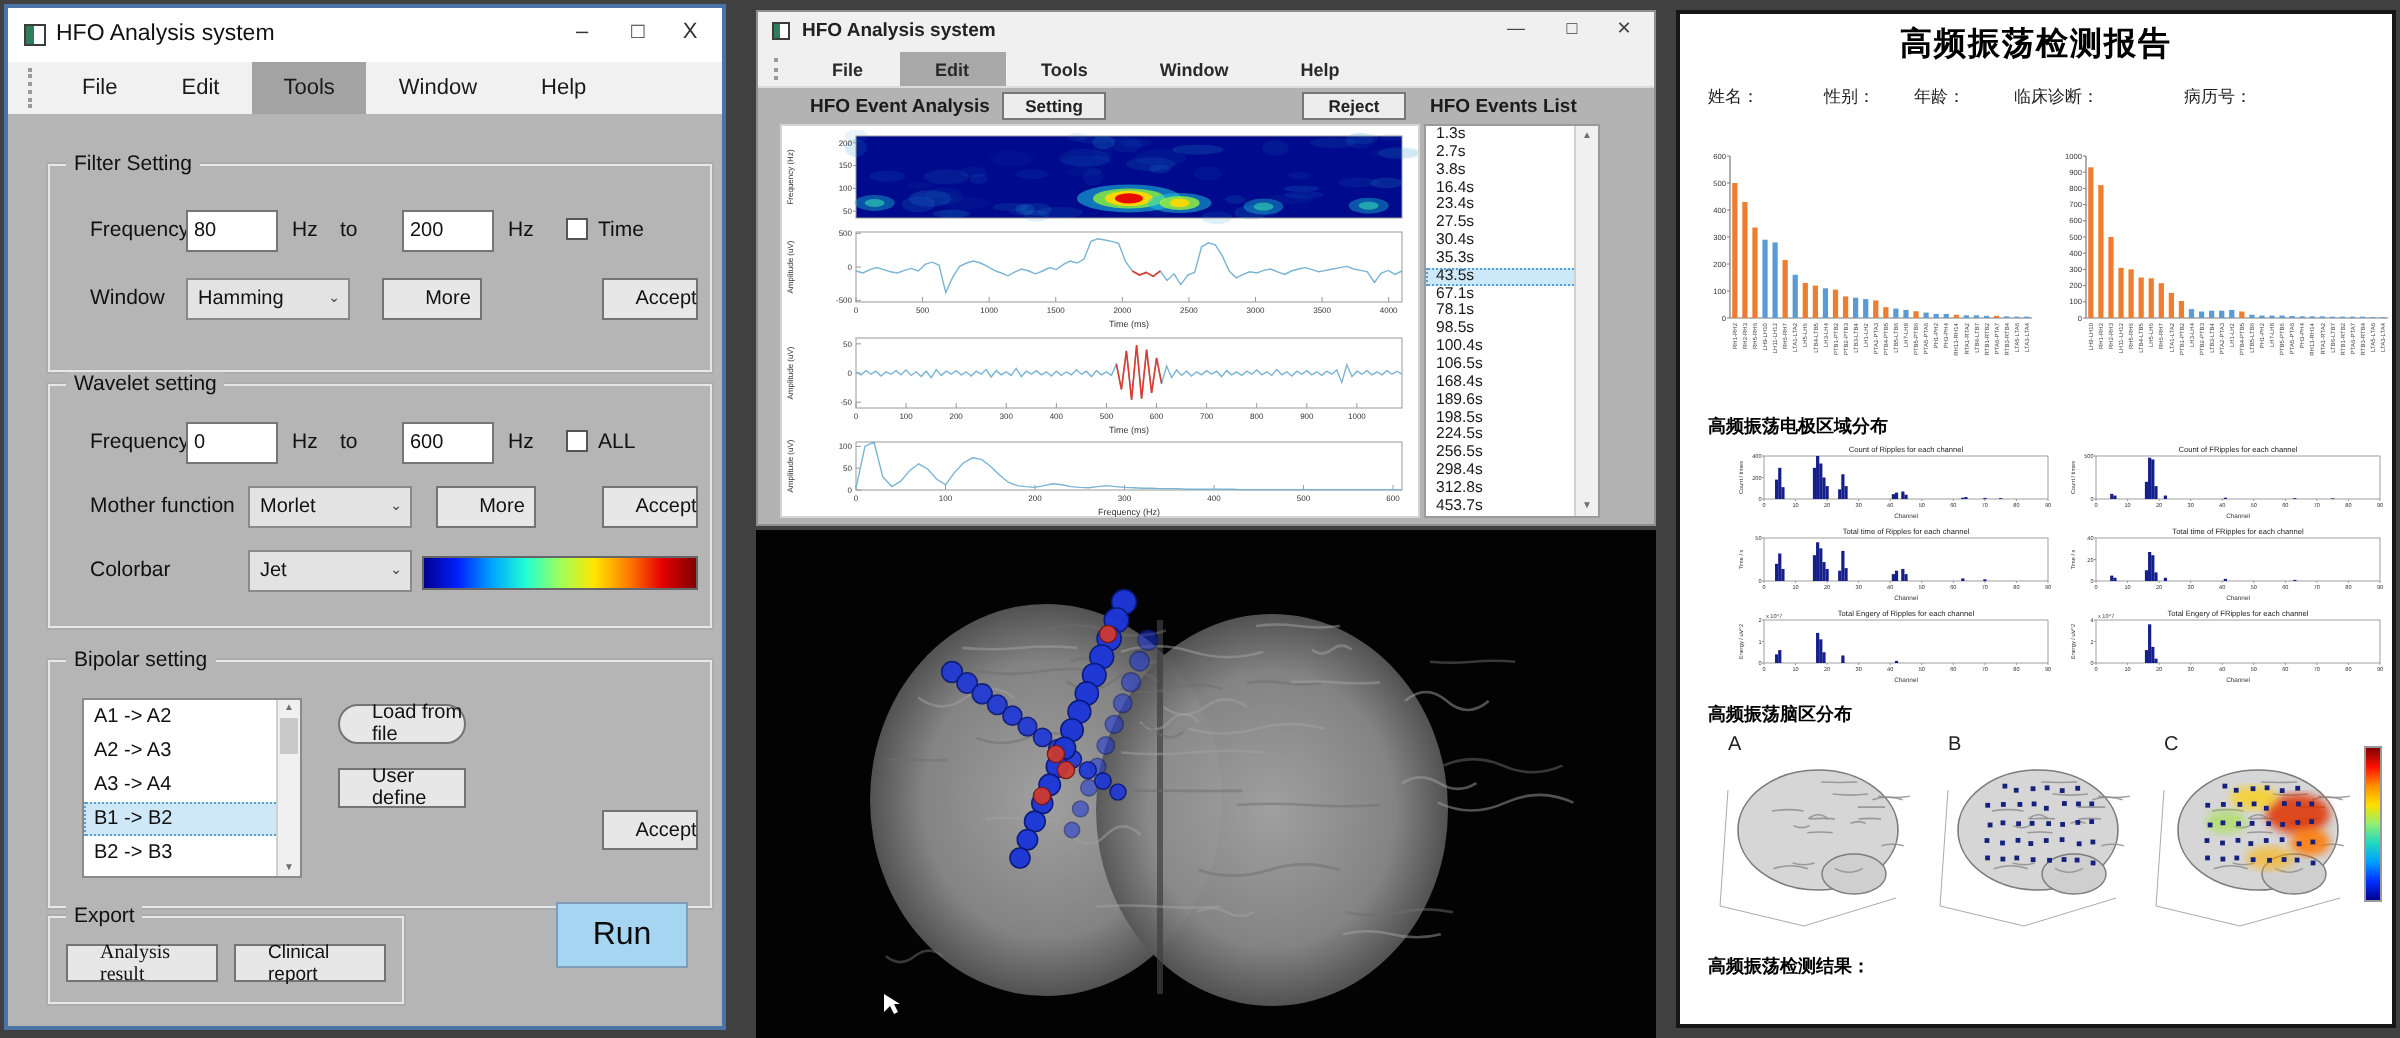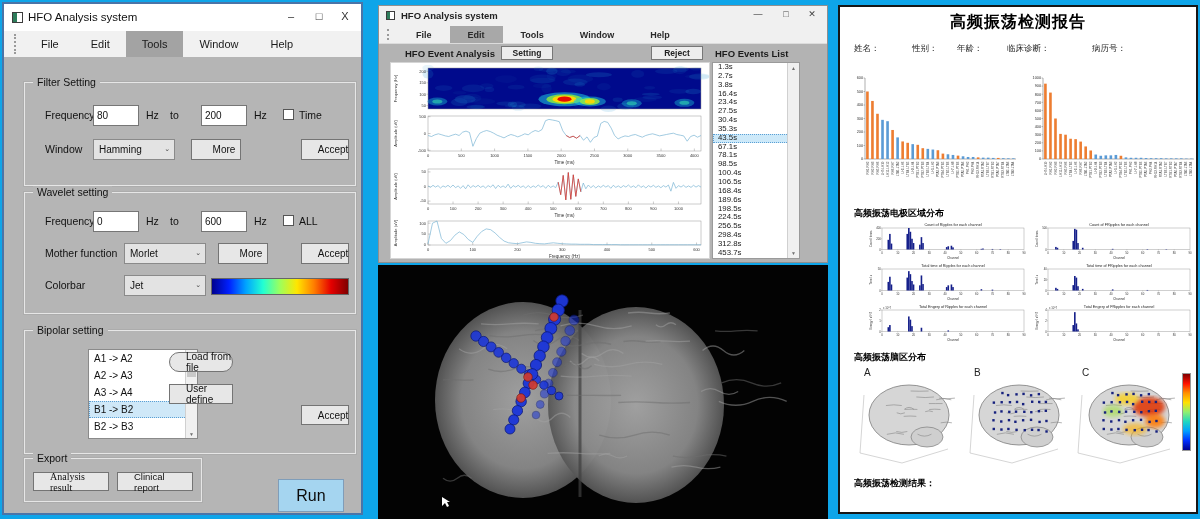--- a/index.html
+++ b/index.html
@@ -1,17 +1,17 @@
 <!DOCTYPE html>
 <html><head>
 <meta charset="utf-8">
 <style>
   html,body{margin:0;padding:0;background:#fff;width:1200px;height:519px;overflow:hidden;
     font-family:"Liberation Sans",sans-serif;-webkit-font-smoothing:antialiased;}
-  .stage{position:relative;width:1200px;height:519px;background:#0ea5e9;}
+  .stage{position:relative;width:1200px;height:519px;background:#404040;}
   
   .win-left{position:absolute;left:2px;top:2px;width:361px;height:513px;background:#b5b5b5;
     border:2px solid #4a74a8;box-sizing:border-box;}
   .tbar{position:absolute;left:0;top:0;right:0;height:27px;background:#fff;border-bottom:1px solid #e2e2e2;}
   .tbar .ttl{position:absolute;left:24px;top:7px;font-size:11.5px;color:#111;}
   .appic{position:absolute;left:8px;top:8px;width:11px;height:11px;border:1px solid #3c3c3c;
     background:linear-gradient(to right,#2e7d5b 0 45%,#ffffff 45%);box-sizing:border-box;}
   .wc{position:absolute;top:6px;font-size:11px;color:#333;width:16px;text-align:center;cursor:default;}
   .menubar{position:absolute;left:0;top:27px;right:0;height:26px;background:#f1f1f1;border-bottom:1px solid #d8d8d8;
     display:flex;align-items:stretch;padding-left:10px;}
@@ -25,21 +25,21 @@
   .inp{position:absolute;background:#fff;border:1px solid #767676;font-size:10px;color:#111;
     padding:0 0 0 3px;box-sizing:border-box;display:flex;align-items:center;}
   .sel{position:absolute;background:#e3e3e3;border:1px solid #8a8a8a;font-size:10px;color:#111;
     box-sizing:border-box;display:flex;align-items:center;padding-left:5px;}
   .sel .arr{position:absolute;right:4px;top:5px;font-size:7px;color:#444;}
   .btn{position:absolute;background:#e7e7e7;border:1px solid #747474;font-size:10px;color:#111;
     box-sizing:border-box;display:flex;align-items:center;justify-content:center;cursor:default;padding-left:16px;}
   .cb{position:absolute;width:11px;height:11px;background:#fff;border:1px solid #555;box-sizing:border-box;}
   .jetbar{position:absolute;height:15px;border:1px solid #666;
     background:linear-gradient(to right,#00008f,#0020ff,#00a4ff,#22ffd3,#9dff5c,#ffe600,#ff7e00,#e50000,#7f0000);}
-  .listbox{position:absolute;background:#fff;border:1px solid #8a8a8a;box-sizing:border-box;overflow:hidden;margin-left:47px;}
+  .listbox{position:absolute;background:#fff;border:1px solid #8a8a8a;box-sizing:border-box;overflow:hidden;}
   .bli{height:17px;line-height:17px;font-size:10px;padding-left:5px;color:#111;}
   .bli.selected{background:#cfe8f8;outline:1px dotted #5a9fd4;outline-offset:-1px;}
   .sbar{position:absolute;top:0;bottom:0;right:0;width:11px;background:#f0f0f0;border-left:1px solid #d0d0d0;}
   .sbar .ar{position:absolute;left:0;right:0;text-align:center;font-size:5px;color:#707070;}
   .sbar .thumb{position:absolute;left:1px;right:1px;background:#c9c9c9;}
   .runbtn{position:absolute;background:#a5d5f0;border:1px solid #7f9db9;display:flex;align-items:center;justify-content:center;
     font-size:16px;color:#0b0b0b;}
   
   .win-mid{position:absolute;left:378px;top:5px;width:450px;height:258px;background:#b3b3b3;
     border:1px solid #8f8f8f;box-sizing:border-box;}
@@ -160,21 +160,21 @@
         <div class="btn" style="left:144px;top:53px;width:64px;height:20px;">User define</div>
         <div class="btn" style="left:276px;top:74px;width:48px;height:20px;">Accept</div>
       </div>
 
       <div class="grp" style="left:20px;top:401px;width:176px;height:42px;">
         <span class="legend">Export</span>
         <div class="btn" style="left:8px;top:13px;width:76px;height:19px;font-size:10px;font-family:Liberation Serif, serif;">Analysis result</div>
         <div class="btn" style="left:92px;top:13px;width:76px;height:19px;font-size:9.5px;">Clinical report</div>
       </div>
 
-      <div class="runbtn" style="left:274px;top:422px;width:64px;height:31px;">Run</div>
+      <div class="runbtn" style="left:274px;top:394px;width:64px;height:31px;">Run</div>
     </div>
   </section>
 
   <section class="win-mid">
     <div class="tbar2">
       <span class="appic2"></span>
       <span class="ttl">HFO Analysis system</span>
       <span class="wc2" style="right:62px;">—</span>
       <span class="wc2" style="right:34px;">□</span>
       <span class="wc2" style="right:8px;">✕</span>

